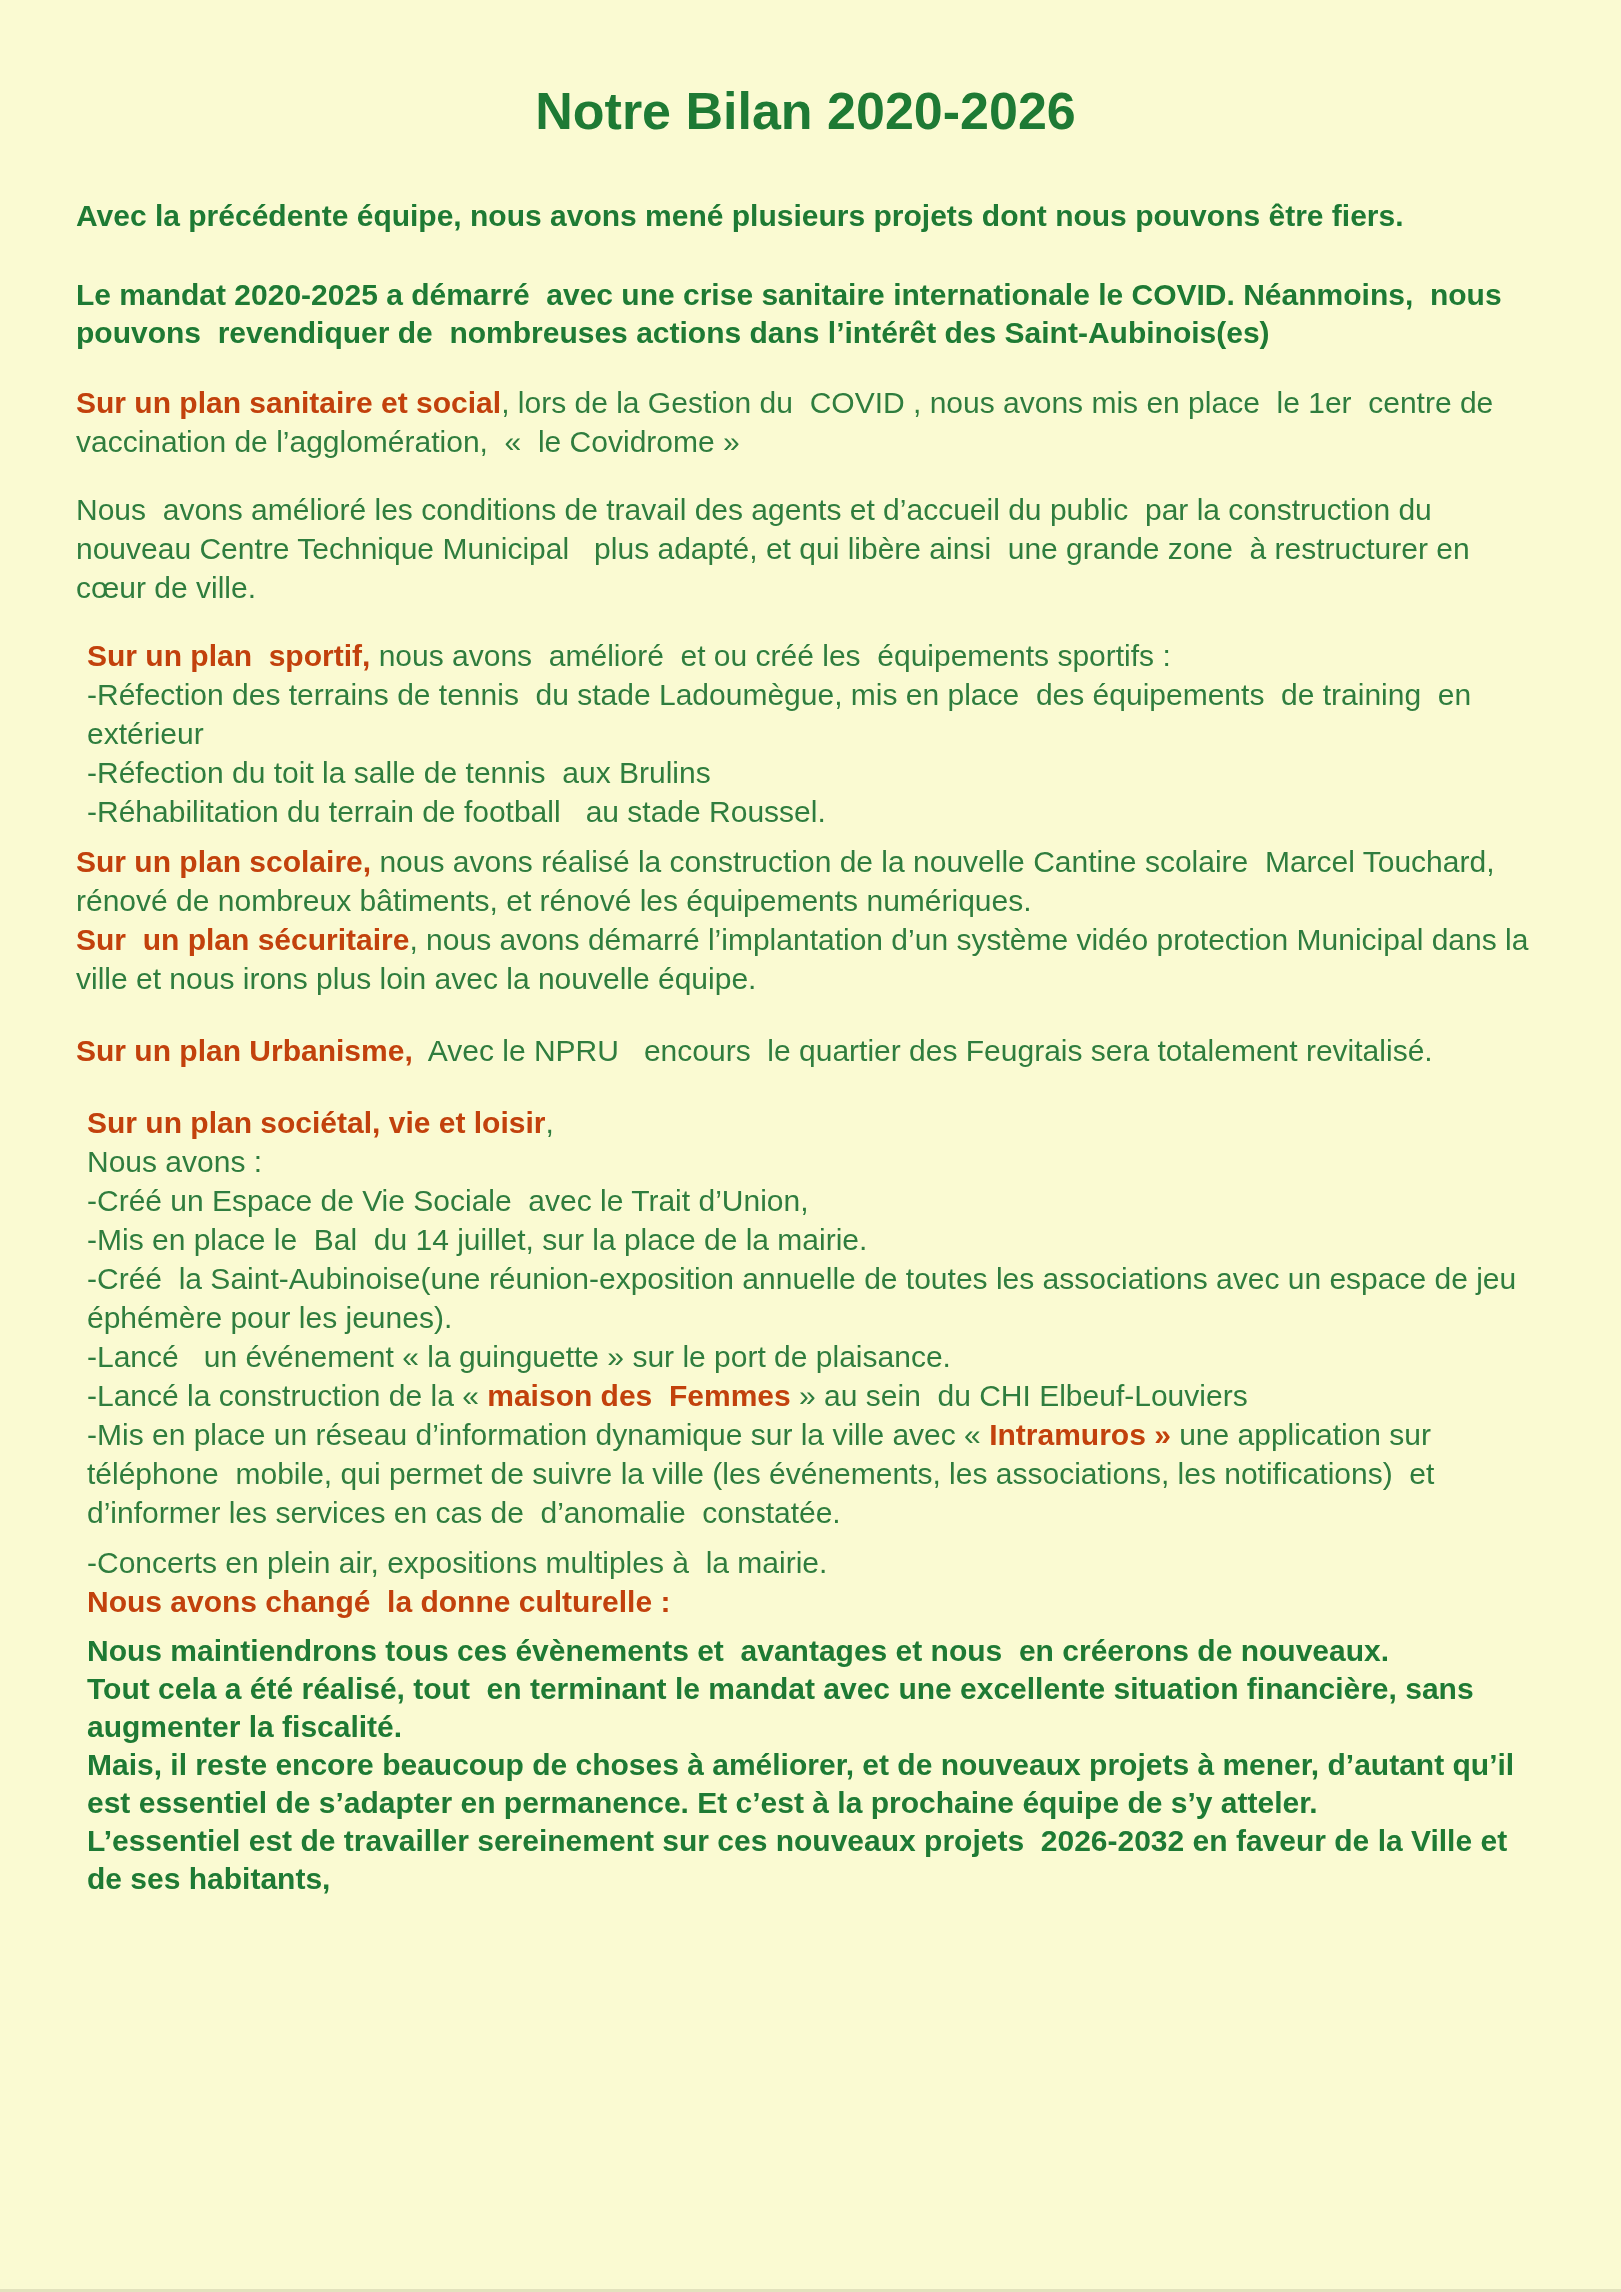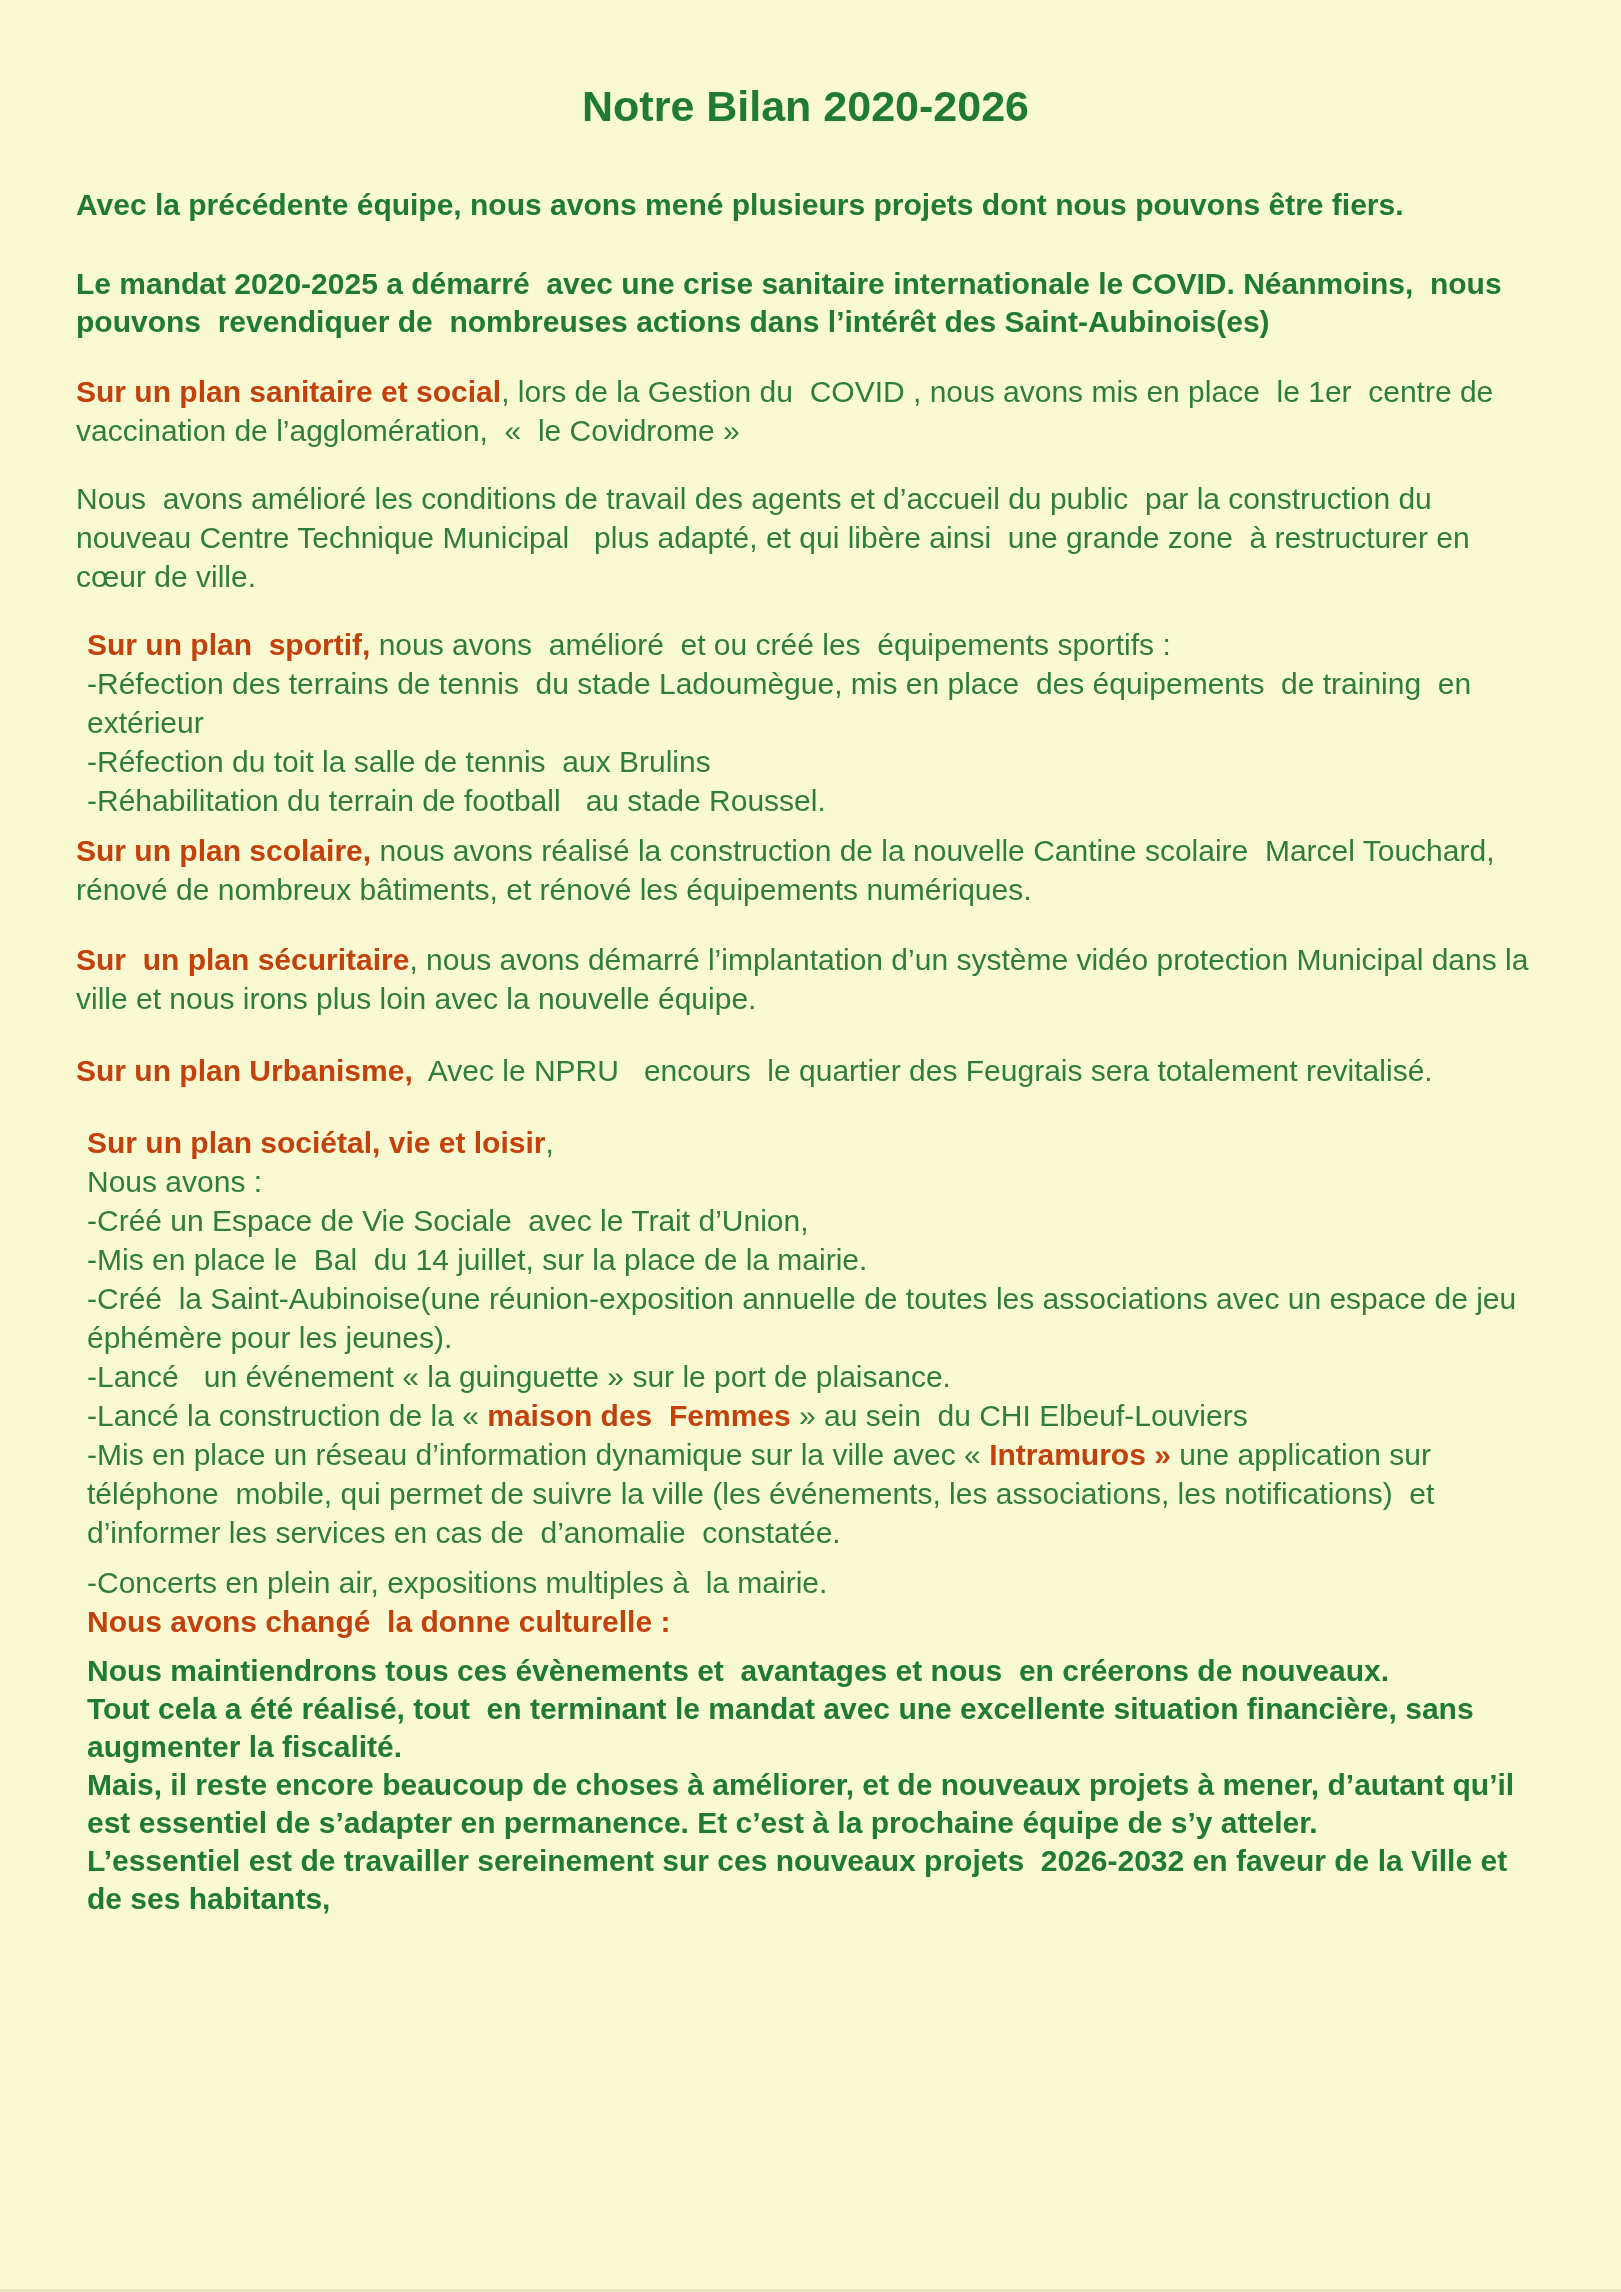--- a/index.html
+++ b/index.html
@@ -11,21 +11,21 @@
     height: 2293px;
     background: #FAFAD2;
     box-sizing: border-box;
     padding: 82px 86px 0 76px;
     overflow: hidden;
   }
 
   .page-title {
     margin: 0 0 55px 0;
     text-align: center;
-    font-size: 43px;
+    font-size: 52px;
     line-height: 1.15;
     font-weight: bold;
     color: #1E7A34;
     white-space: pre-wrap;
   }
 
   
   .lead {
     margin: 0;
     font-size: 30px;
@@ -45,21 +45,21 @@
     font-weight: normal;
     color: #2F7D3E;
     white-space: pre-wrap;
   }
   .b {
     font-weight: bold;
     color: #c2410c;
   }
 
   .mb30 { margin-bottom: 29px; }
-  .mb32 { margin-bottom: 31px; }
+  .mb32 { }
   .mb34 { margin-bottom: 33px; }
   .mb44 { margin-bottom: 43px; }
 
   .block { margin: 11px; }
 
   .bottom-edge {
     position: absolute;
     left: 0; right: 0; bottom: 0;
     height: 3.9px;
     background: rgba(60, 60, 40, 0.12);

